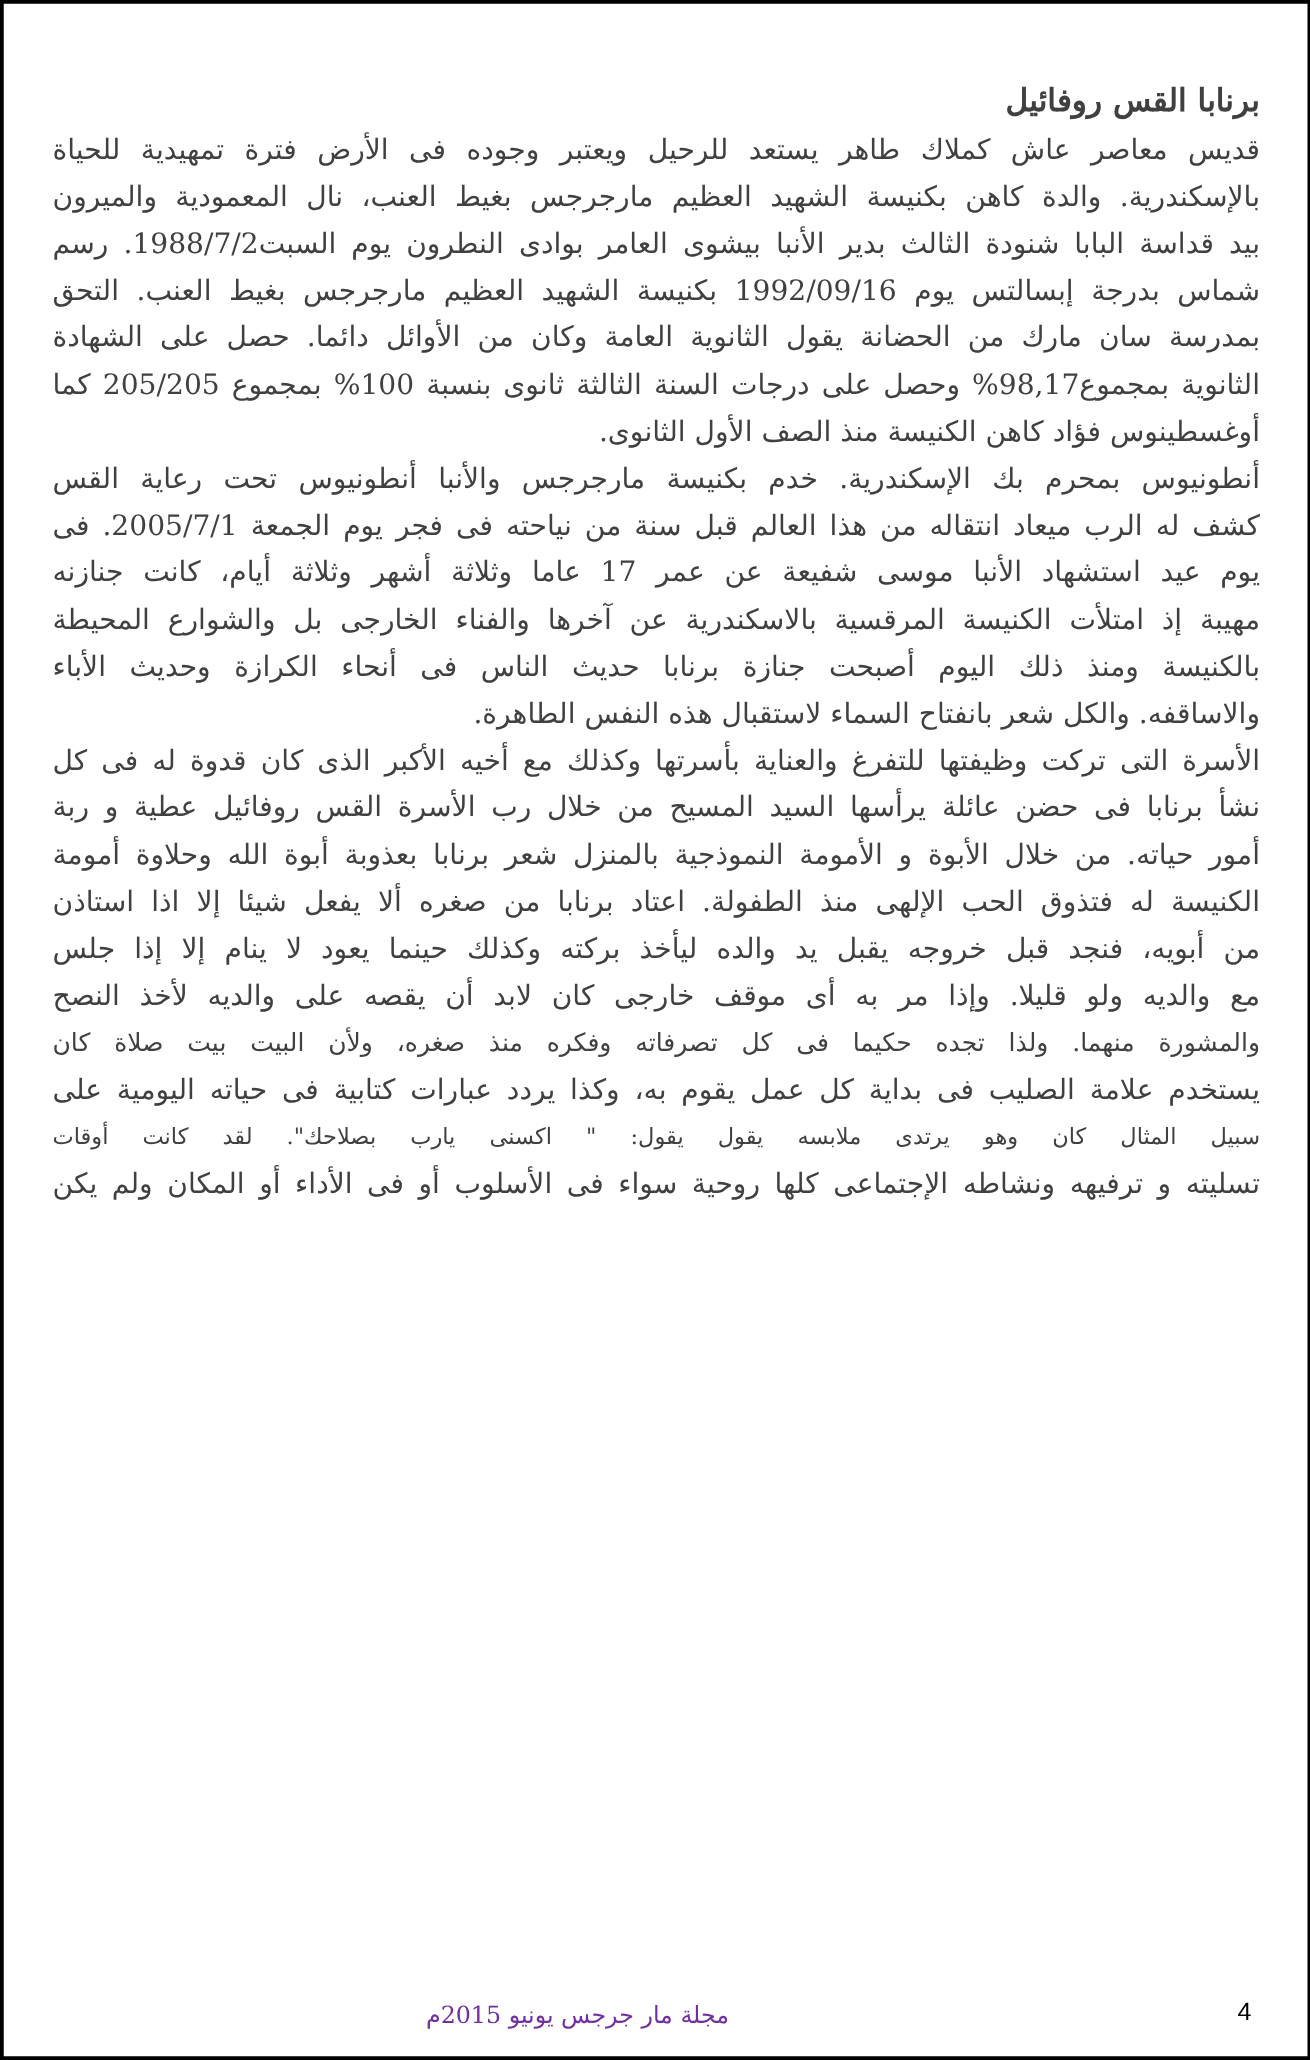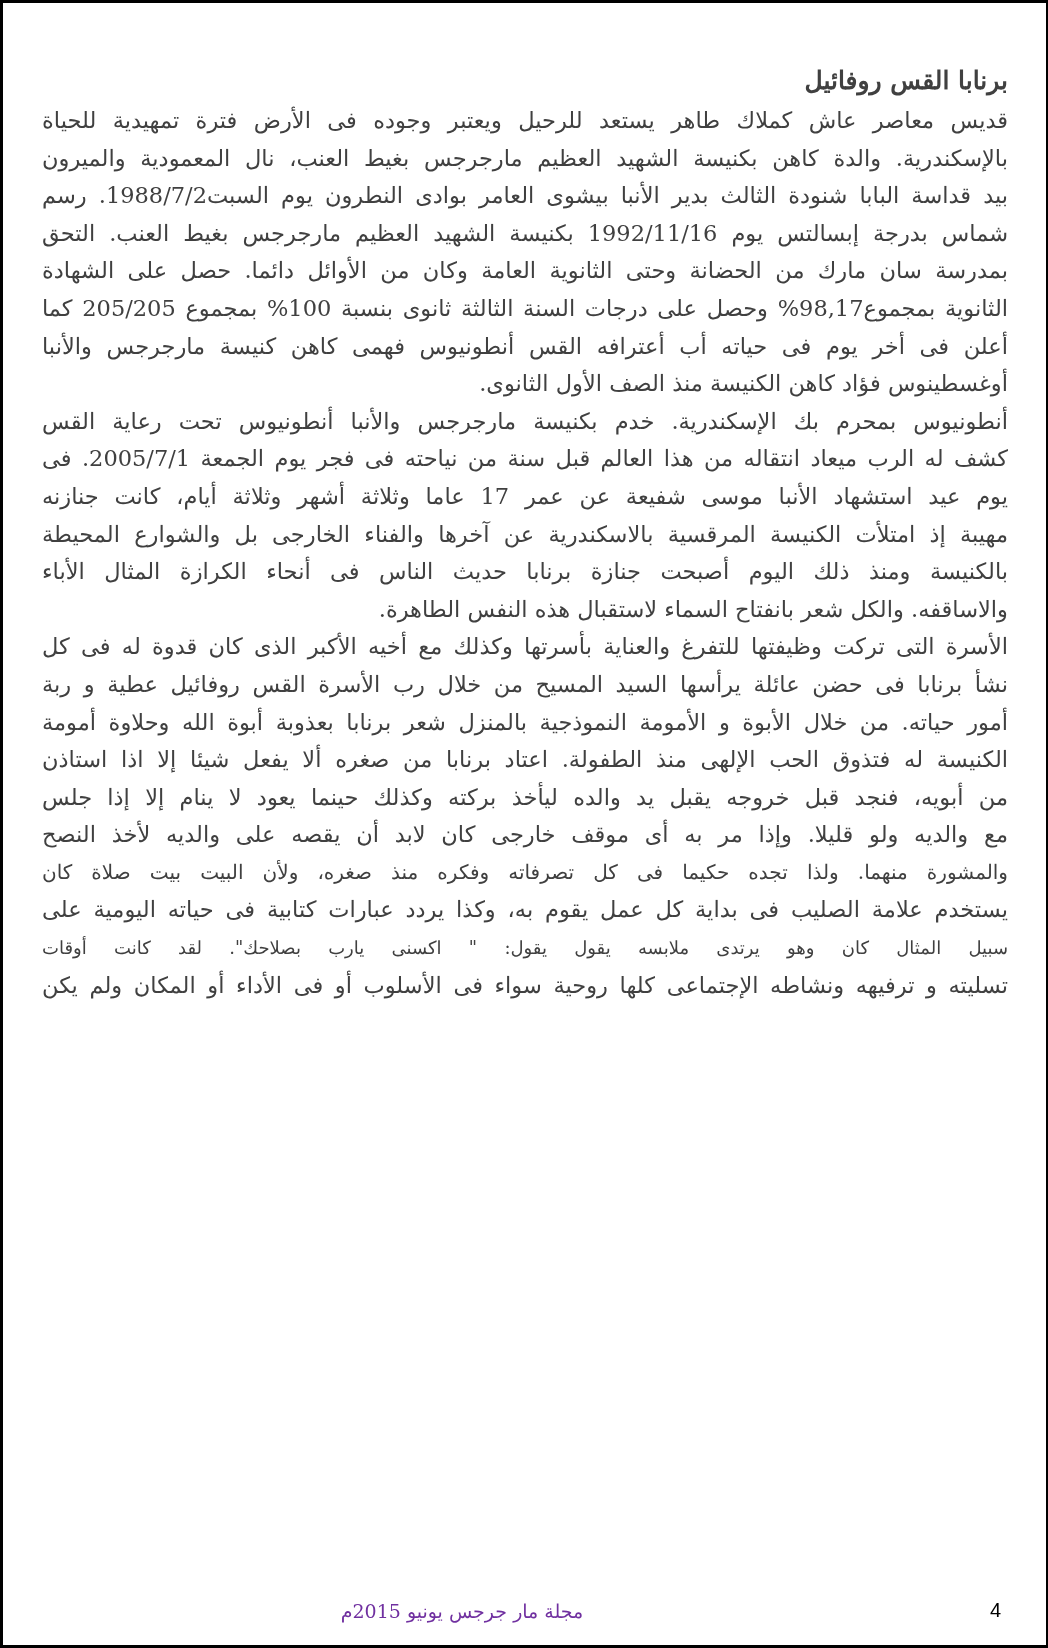--- a/index.html
+++ b/index.html
@@ -44,33 +44,32 @@
 
 <div class="page-frame"></div>
 
 <div class="content">
   <h1 class="title">برنابا القس روفائيل</h1>
 
   <div class="para">
     <span class="line" style="font-size: 22.5px;"> قديس معاصر عاش كملاك طاهر يستعد للرحيل ويعتبر وجوده فى الأرض فترة تمهيدية للحياة</span>
     <span class="line" style="font-size: 22.5px;">بالإسكندرية. والدة كاهن بكنيسة الشهيد العظيم مارجرجس بغيط العنب، نال المعمودية والميرون</span>
     <span class="line" style="font-size: 22.5px;">بيد قداسة البابا شنودة الثالث بدير الأنبا بيشوى العامر بوادى النطرون يوم السبت1988/7/2.  رسم</span>
-    <span class="line" style="font-size: 22.5px;">شماس بدرجة إبسالتس يوم 1992/11/16 بكنيسة الشهيد العظيم مارجرجس بغيط العنب. التحق</span>
-    <span class="line" style="font-size: 22.5px;">بمدرسة سان مارك من الحضانة وحتى الثانوية العامة وكان من الأوائل دائما. حصل على الشهادة</span>
+    <span class="line" style="font-size: 22.5px;">شماس بدرجة إبسالتس يوم 1992/09/16 بكنيسة الشهيد العظيم مارجرجس بغيط العنب. التحق</span>
+    <span class="line" style="font-size: 22.5px;">بمدرسة سان مارك من الحضانة يقول الثانوية العامة وكان من الأوائل دائما. حصل على الشهادة</span>
     <span class="line" style="font-size: 22.5px;">الثانوية بمجموع98,17% وحصل على درجات السنة الثالثة ثانوى بنسبة 100% بمجموع 205/205 كما</span>
-    <span class="line" style="font-size: 22.5px;">أعلن فى أخر يوم فى حياته أب أعترافه القس أنطونيوس فهمى كاهن كنيسة مارجرجس والأنبا</span>
     <span class="line last" style="font-size: 22.5px;">أوغسطينوس فؤاد كاهن الكنيسة منذ الصف الأول الثانوى.</span>
     <span class="line" style="font-size: 22.5px;">أنطونيوس بمحرم بك الإسكندرية. خدم بكنيسة مارجرجس والأنبا أنطونيوس تحت رعاية القس</span>
   </div>
 
   <div class="para">
     <span class="line" style="font-size: 22.5px;">كشف له الرب ميعاد انتقاله من هذا العالم قبل سنة من نياحته فى فجر يوم الجمعة 2005/7/1.  فى</span>
     <span class="line" style="font-size: 22.5px;">يوم عيد استشهاد الأنبا موسى شفيعة عن عمر 17 عاما وثلاثة أشهر وثلاثة أيام، كانت جنازنه</span>
     <span class="line" style="font-size: 22.5px;">مهيبة إذ امتلأت الكنيسة المرقسية بالاسكندرية عن آخرها والفناء الخارجى بل والشوارع المحيطة</span>
-    <span class="line" style="font-size: 22.5px;">بالكنيسة ومنذ ذلك اليوم أصبحت جنازة برنابا حديث الناس فى أنحاء الكرازة المثال الأباء</span>
+    <span class="line" style="font-size: 22.5px;">بالكنيسة ومنذ ذلك اليوم أصبحت جنازة برنابا حديث الناس فى أنحاء الكرازة وحديث الأباء</span>
     <span class="line last" style="font-size: 22.5px;">والاساقفه. والكل شعر بانفتاح السماء لاستقبال هذه النفس الطاهرة.</span>
   </div>
 
   <div class="para">
     <span class="line" style="font-size: 22.5px;">الأسرة التى تركت وظيفتها للتفرغ والعناية بأسرتها وكذلك مع أخيه الأكبر الذى كان قدوة له فى كل</span>
     <span class="line" style="font-size: 22.5px;">نشأ برنابا فى حضن عائلة يرأسها السيد المسيح من خلال رب الأسرة القس روفائيل عطية و ربة</span>
     <span class="line" style="font-size: 22.5px;">أمور حياته. من خلال الأبوة و الأمومة النموذجية بالمنزل شعر برنابا بعذوبة أبوة الله وحلاوة أمومة</span>
     <span class="line" style="font-size: 22.5px;">الكنيسة له فتذوق الحب الإلهى منذ الطفولة. اعتاد برنابا من صغره ألا يفعل شيئا إلا اذا استاذن</span>
     <span class="line" style="font-size: 22.5px;">من أبويه، فنجد قبل خروجه يقبل يد والده ليأخذ بركته وكذلك حينما يعود لا ينام إلا إذا جلس</span>
     <span class="line" style="font-size: 22.5px;">مع والديه ولو قليلا. وإذا مر به أى موقف خارجى كان لابد أن يقصه على والديه لأخذ النصح</span>

